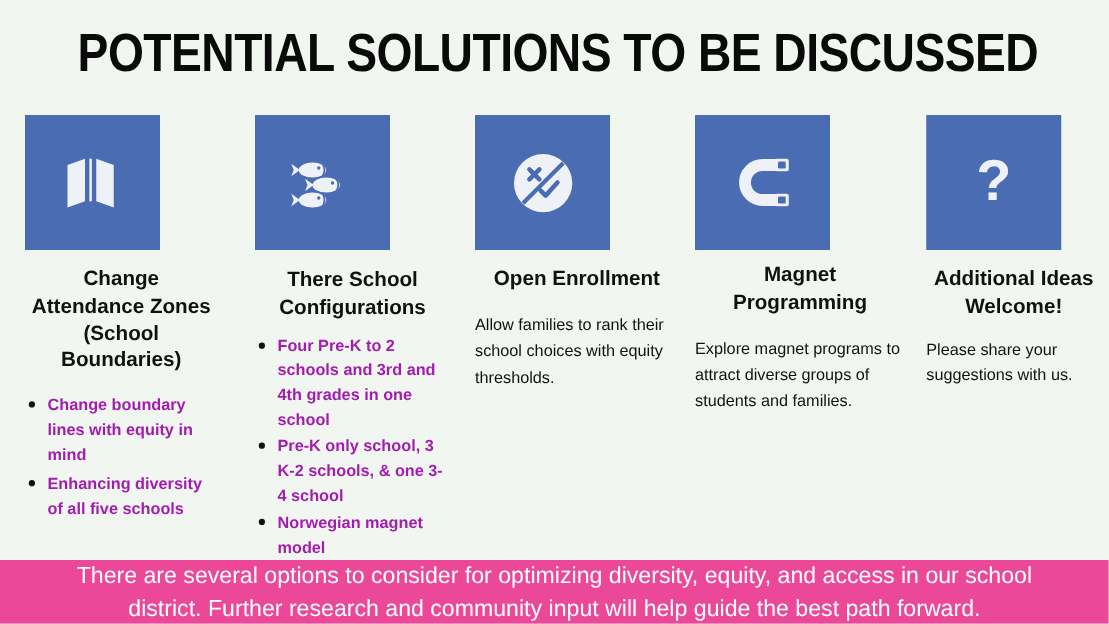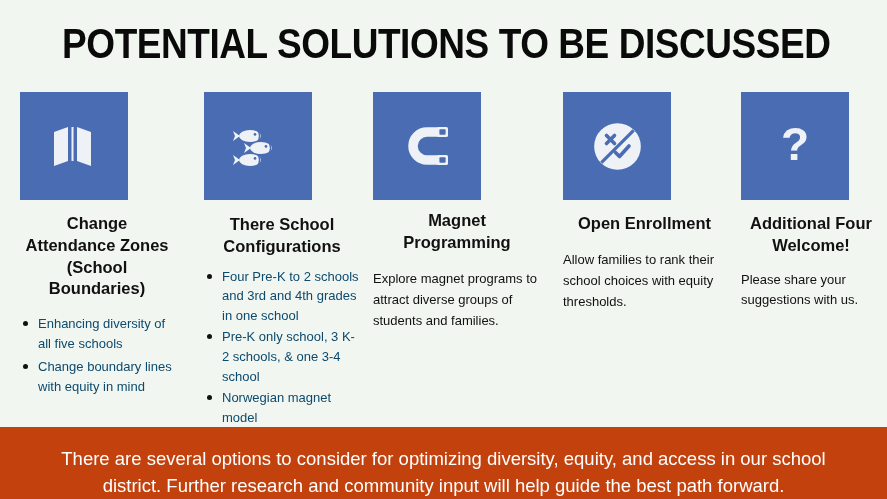--- a/index.html
+++ b/index.html
@@ -92,22 +92,23 @@
   .bullets {
     list-style: none;
     margin: 14px 0 0 0;
     padding: 0;
   }
   .bullets li {
     position: relative;
     padding-left: 18px;
     font-size: 13px;
     line-height: 1.53;
-    color: #0c4a6e;
+    color: #a21caf;
     margin-bottom: 3px;
+    font-weight: bold;
   }
   .bullets li::before {
     content: "";
     position: absolute;
     left: 3px;
     top: 7px;
     width: 5px;
     height: 5px;
     border-radius: 50%;
     background: #111111;
@@ -123,24 +124,24 @@
     text-align: left;
   }
   .col-5 .para { text-align: left; margin-top: 13px; line-height: 1.6; }
 
   
   .banner {
     position: absolute;
     left: 0;
     bottom: 0;
     width: 887px;
-    height: 72px;
-    background: #c2410c;
+    height: 51px;
+    background: #ec4899;
     display: flex;
-    align-items: flex-end;
+    align-items: center;
     justify-content: center;
   }
   .banner-text {
     width: 810px;
     text-align: center;
     color: #ffffff;
     font-size: 18.5px;
     line-height: 1.42;
     font-weight: 400;
   }
@@ -161,22 +162,22 @@
             <g fill="#eef2f7">
               <path d="M6 12 L20 7 L20 41 L6 46 Z"></path>
               <path d="M23.5 7 L23.5 41 L25.5 41 L25.5 7 Z"></path>
               <path d="M29 7 L43 12 L43 46 L29 41 Z"></path>
             </g>
           </svg>
         </span>
       </div>
       <div class="col-head">Change Attendance Zones (School Boundaries)</div>
       <ul class="bullets">
+        <li>Change boundary lines with equity in mind</li>
         <li>Enhancing diversity of all five schools</li>
-        <li>Change boundary lines with equity in mind</li>
       </ul>
     </div>
 
     <div class="col col-2">
       <div class="icon-box">
         <span>
           <svg width="54" height="54" viewBox="0 0 54 54" aria-hidden="true">
             <g fill="#eef2f7">
 
               <g transform="translate(6,11)">
@@ -204,38 +205,20 @@
         </span>
       </div>
       <div class="col-head">There School Configurations</div>
       <ul class="bullets">
         <li>Four Pre-K to 2 schools and 3rd and 4th grades in one school</li>
         <li>Pre-K only school, 3 K-2 schools, &amp; one 3-4 school</li>
         <li>Norwegian magnet model</li>
       </ul>
     </div>
 
-    <div class="col col-3">
-      <div class="icon-box">
-        <span>
-          <svg width="52" height="52" viewBox="0 0 52 52" aria-hidden="true">
-            <g fill="none" stroke="#eef2f7" stroke-width="9.5" stroke-linecap="butt">
-              <path d="M40 12 L26 12 A14 14 0 0 0 26 40 L40 40"></path>
-            </g>
-            <rect x="36" y="7" width="11" height="10" rx="1.6" fill="#eef2f7"></rect>
-            <rect x="36" y="35" width="11" height="10" rx="1.6" fill="#eef2f7"></rect>
-            <rect x="38.4" y="9.2" width="6.2" height="5.6" rx="1" fill="#4a6cb3"></rect>
-            <rect x="38.4" y="37.2" width="6.2" height="5.6" rx="1" fill="#4a6cb3"></rect>
-          </svg>
-        </span>
-      </div>
-      <div class="col-head">Magnet Programming</div>
-      <div class="para">Explore magnet programs to attract diverse groups of students and families.</div>
-    </div>
-
     <div class="col col-4">
       <div class="icon-box">
         <span>
           <svg width="54" height="54" viewBox="0 0 54 54" aria-hidden="true">
             <circle cx="27" cy="27" r="22" fill="#eef2f7"></circle>
             <path d="M44 11 L11 44 A22 22 0 0 1 44 11 Z" fill="#eef2f7"></path>
             <path d="M44 11 L11 44 A22 22 0 0 0 44 11 Z" fill="#eef2f7"></path>
             <path d="M42.8 12.2 L12.2 42.8 A21.6 21.6 0 0 0 42.8 12.2 Z" fill="#eef2f7"></path>
             <path d="M43.6 11.4 L11.4 43.6" stroke="#4a6cb3" stroke-width="3.2"></path>
 
@@ -247,29 +230,47 @@
             <g stroke="#4a6cb3" stroke-width="3.6" stroke-linecap="round" stroke-linejoin="round" fill="none">
               <path d="M25.5 33.5 L29.5 37.5 L39 27"></path>
             </g>
           </svg>
         </span>
       </div>
       <div class="col-head">Open Enrollment</div>
       <div class="para">Allow families to rank their school choices with equity thresholds.</div>
     </div>
 
+    <div class="col col-3">
+      <div class="icon-box">
+        <span>
+          <svg width="52" height="52" viewBox="0 0 52 52" aria-hidden="true">
+            <g fill="none" stroke="#eef2f7" stroke-width="9.5" stroke-linecap="butt">
+              <path d="M40 12 L26 12 A14 14 0 0 0 26 40 L40 40"></path>
+            </g>
+            <rect x="36" y="7" width="11" height="10" rx="1.6" fill="#eef2f7"></rect>
+            <rect x="36" y="35" width="11" height="10" rx="1.6" fill="#eef2f7"></rect>
+            <rect x="38.4" y="9.2" width="6.2" height="5.6" rx="1" fill="#4a6cb3"></rect>
+            <rect x="38.4" y="37.2" width="6.2" height="5.6" rx="1" fill="#4a6cb3"></rect>
+          </svg>
+        </span>
+      </div>
+      <div class="col-head">Magnet Programming</div>
+      <div class="para">Explore magnet programs to attract diverse groups of students and families.</div>
+    </div>
+
     <div class="col col-5">
       <div class="icon-box">
         <span>
           <svg width="52" height="52" viewBox="0 0 52 52" aria-hidden="true">
             <text x="26" y="40" text-anchor="middle" font-family="Liberation Sans, sans-serif" font-size="46" font-weight="700" fill="#eef2f7">?</text>
           </svg>
         </span>
       </div>
-      <div class="col-head">Additional Four Welcome!</div>
+      <div class="col-head">Additional Ideas Welcome!</div>
       <div class="para">Please share your suggestions with us.</div>
     </div>
 
   </div>
 
   <div class="banner">
     <div class="banner-text">There are several options to consider for optimizing diversity, equity, and access in our school district. Further research and community input will help guide the best path forward.</div>
   </div>
 
 </div>

